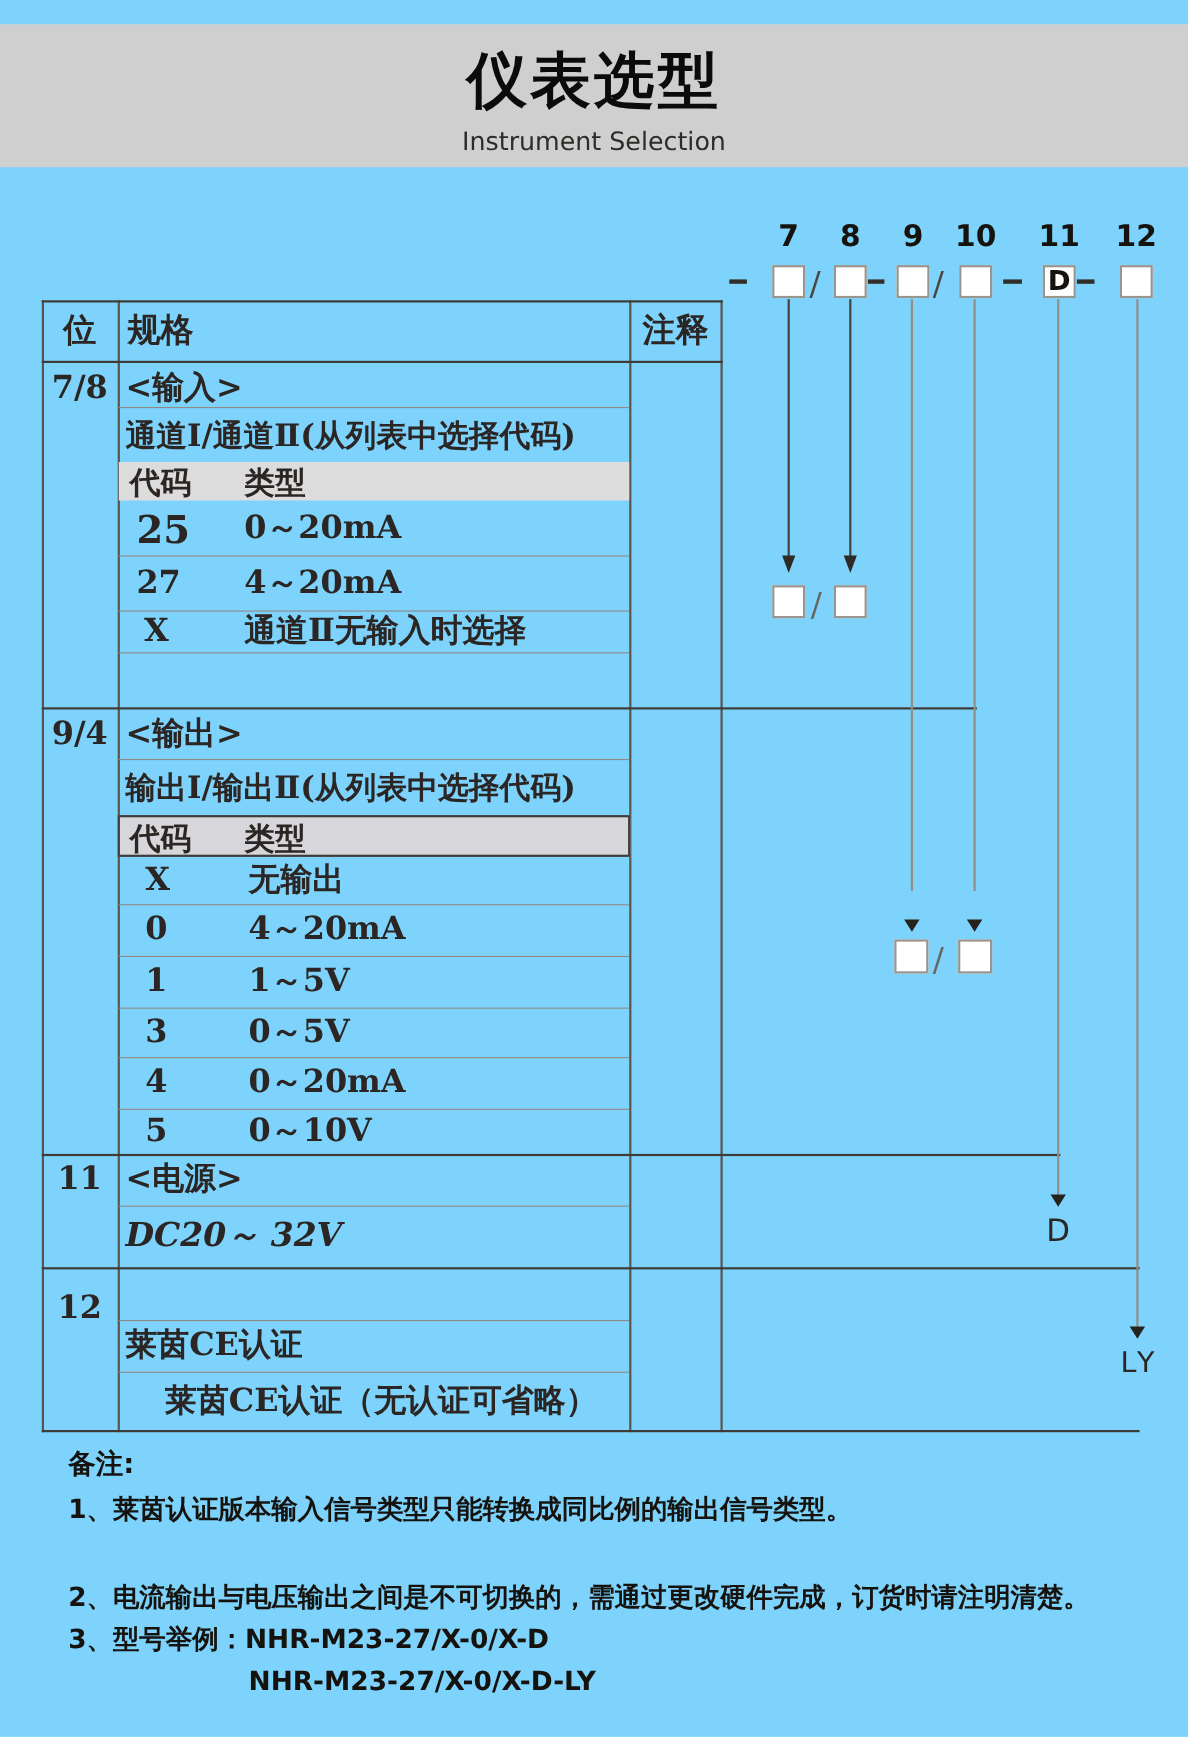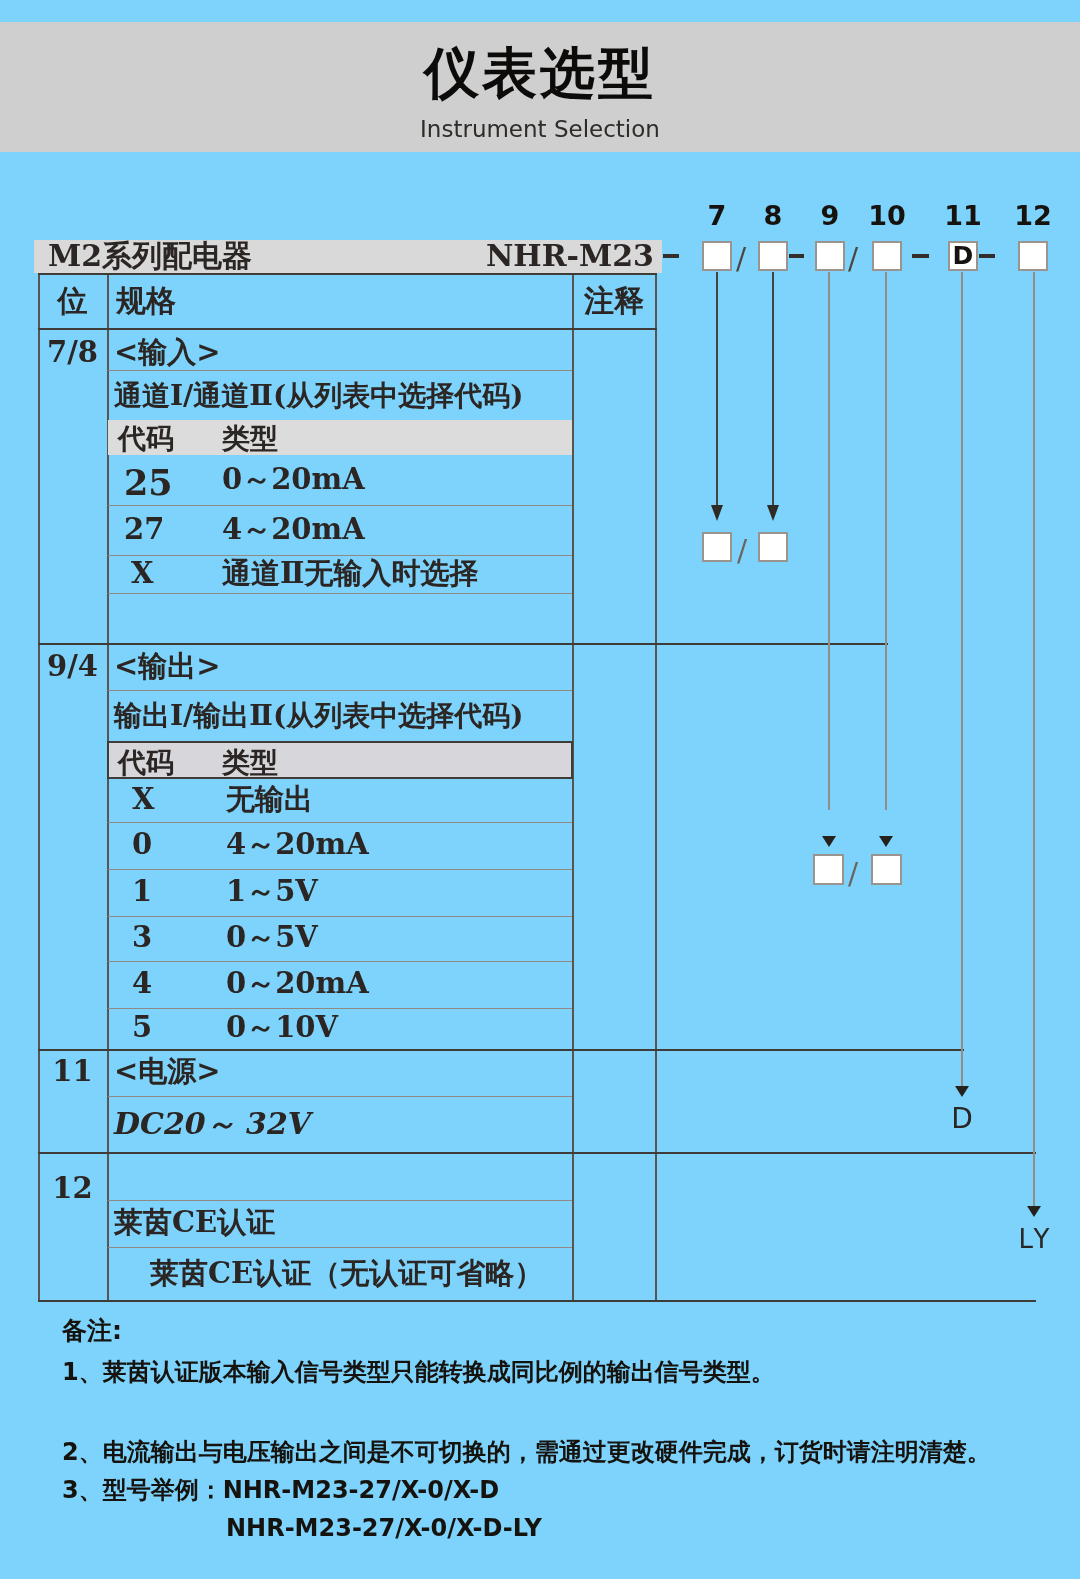--- a/index.html
+++ b/index.html
@@ -21,24 +21,20 @@
 </style>
 </head>
 <body>
 
 <div id="page">
 
   <div class="abs" style="left:0px;top:22px;width:1080px;height:130px;background:#cfcfcf;"></div>
   <div class="tsans" style="left:0px;top:40px;width:1080px;text-align:center;font-size:55px;letter-spacing:3px;color:#0d0b09;">仪表选型</div>
   <div class="tsans" style="left:0px;top:104px;width:1080px;text-align:center;font-size:23px;font-weight:400;color:#2e2b28;margin-top:12px;">Instrument Selection</div>
 
-  <div class="abs" style="left:34px;top:240px;width:628px;height:33px;background:#d9d9d9;display:flex;align-items:center;justify-content:space-between;padding:0 8px 0 14px;box-sizing:border-box;">
-    <span class="tserif" style="position:static;font-size:30px;">M2系列配电器</span>
-    <span class="tserif" style="position:static;font-size:30px;">NHR-M23</span>
-  </div>
 
   <div class="tsans" style="left:697px;top:200px;width:40px;text-align:center;font-size:27px;">7</div>
   <div class="tsans" style="left:753px;top:200px;width:40px;text-align:center;font-size:27px;">8</div>
   <div class="tsans" style="left:810px;top:200px;width:40px;text-align:center;font-size:27px;">9</div>
   <div class="tsans" style="left:867px;top:200px;width:40px;text-align:center;font-size:27px;">10</div>
   <div class="tsans" style="left:943px;top:200px;width:40px;text-align:center;font-size:27px;">11</div>
   <div class="tsans" style="left:1013px;top:200px;width:40px;text-align:center;font-size:27px;">12</div>
 
   <div class="dash" style="left:663px;top:254px;width:16px;"></div>
   <div class="bx" style="left:702px;top:241px;"></div>

